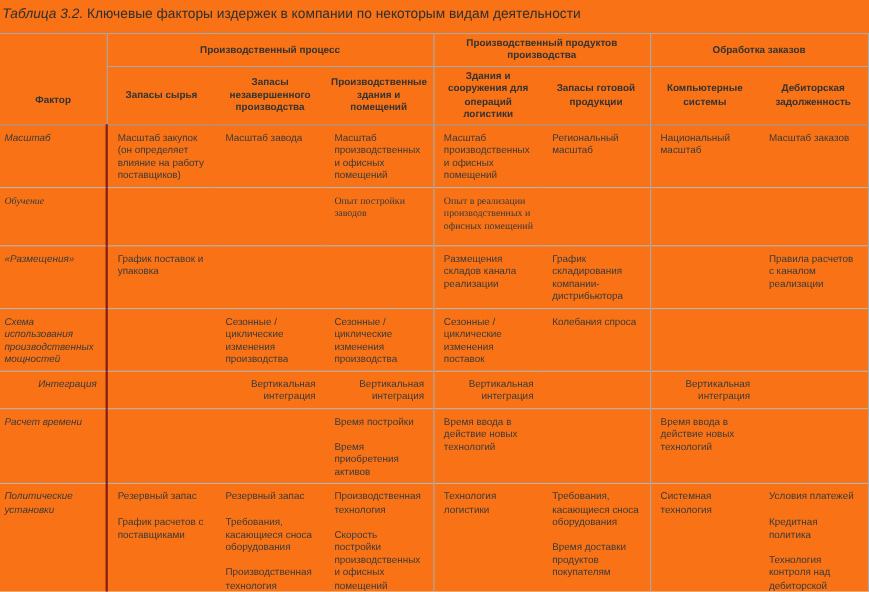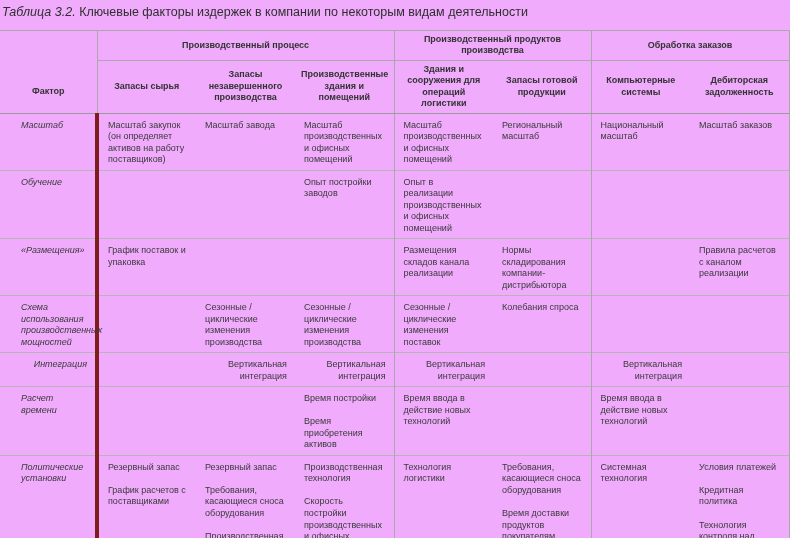--- a/index.html
+++ b/index.html
@@ -1,20 +1,20 @@
 <!DOCTYPE html>
 <html><head>
 <meta charset="utf-8">
 <style>
   html, body { margin: 0; padding: 0; background: #ffffff; }
   .page {
     width: 790px; height: 538px; box-sizing: border-box;
     font-family: "Liberation Sans", sans-serif;
     color: #3a3a3a; overflow: hidden; padding-top: 5px;
-    background: #f0abfc;
+    background: #f97316;
   }
   .title { font-size: 12.5px; color: #2f2f2f; padding-left: 2px; margin-bottom: 11px; }
   .t-num { font-style: italic; }
 
   table {
     border-collapse: collapse; width: 789px; table-layout: fixed;
     border-top: 1px solid #a9a9a9; border-bottom: 1px solid #a9a9a9;
   }
   th, td { font-size: 9px; font-weight: normal; box-sizing: border-box; }
   thead th { font-weight: bold; color: #333333; text-align: center; }
@@ -32,28 +32,28 @@
     height: 50px; vertical-align: middle; padding: 3px 6px; line-height: 1.28;
     border-bottom: 1px solid #9b9b9b;
   }
   .group-end { border-right: 1px solid #a9a9a9; }
 
   tbody td {
     vertical-align: top; border-top: 1px solid #b5b5b5;
     padding: 6px 8px 4px 9px; line-height: 1.28;
   }
   tbody tr:nth-child(1) { height: 55px; }
-  tbody tr:nth-child(2) { height: 53px; }
+  tbody tr:nth-child(2) { height: 53px; font-family: Liberation Serif, serif; }
   tbody tr:nth-child(3) { height: 47px; }
   tbody tr:nth-child(4) { height: 55px; }
   tbody tr:nth-child(5) { height: 30px; text-align: right; }
   tbody tr:nth-child(6) { height: 55px; }
   tbody tr:nth-child(7) { height: 128px; }
 
-  .factor-cell { font-style: italic; border-right: 4px solid #7f1d1d; padding-left: 21px; }
+  .factor-cell { font-style: italic; border-right: 2px solid #7f1d1d; padding-left: 4px; }
   .data-cell { white-space: pre-line; }
 </style>
 </head>
 <body>
 
 <div class="page">
 
   <div class="title">
     <span class="t-num">Таблица 3.2.</span>
     <span>Ключевые факторы издержек в компании по некоторым видам деятельности</span>
@@ -83,21 +83,21 @@
         <th class="col-head group-end">Производственные здания и помещений</th>
         <th class="col-head">Здания и сооружения для операций логистики</th>
         <th class="col-head group-end">Запасы готовой продукции</th>
         <th class="col-head">Компьютерные системы</th>
         <th class="col-head group-end">Дебиторская задолженность</th>
       </tr>
     </thead>
     <tbody>
         <tr>
           <td class="factor-cell">Масштаб</td>
-          <td class="data-cell">Масштаб закупок (он определяет активов на работу поставщиков)</td>
+          <td class="data-cell">Масштаб закупок (он определяет влияние на работу поставщиков)</td>
           <td class="data-cell">Масштаб завода</td>
           <td class="data-cell group-end">Масштаб производственных и офисных помещений</td>
           <td class="data-cell">Масштаб производственных и офисных помещений</td>
           <td class="data-cell group-end">Региональный масштаб</td>
           <td class="data-cell">Национальный масштаб</td>
           <td class="data-cell group-end">Масштаб заказов</td>
         </tr>
         <tr>
           <td class="factor-cell">Обучение</td>
           <td class="data-cell"></td>
@@ -107,21 +107,21 @@
           <td class="data-cell group-end"></td>
           <td class="data-cell"></td>
           <td class="data-cell group-end"></td>
         </tr>
         <tr>
           <td class="factor-cell">«Размещения»</td>
           <td class="data-cell">График поставок и упаковка</td>
           <td class="data-cell"></td>
           <td class="data-cell group-end"></td>
           <td class="data-cell">Размещения складов канала реализации</td>
-          <td class="data-cell group-end">Нормы складирования компании-дистрибьютора</td>
+          <td class="data-cell group-end">График складирования компании-дистрибьютора</td>
           <td class="data-cell"></td>
           <td class="data-cell group-end">Правила расчетов с каналом реализации</td>
         </tr>
         <tr>
           <td class="factor-cell">Схема использования производственных мощностей</td>
           <td class="data-cell"></td>
           <td class="data-cell">Сезонные / циклические изменения производства</td>
           <td class="data-cell group-end">Сезонные / циклические изменения производства</td>
           <td class="data-cell">Сезонные / циклические изменения поставок</td>
           <td class="data-cell group-end">Колебания спроса</td>

